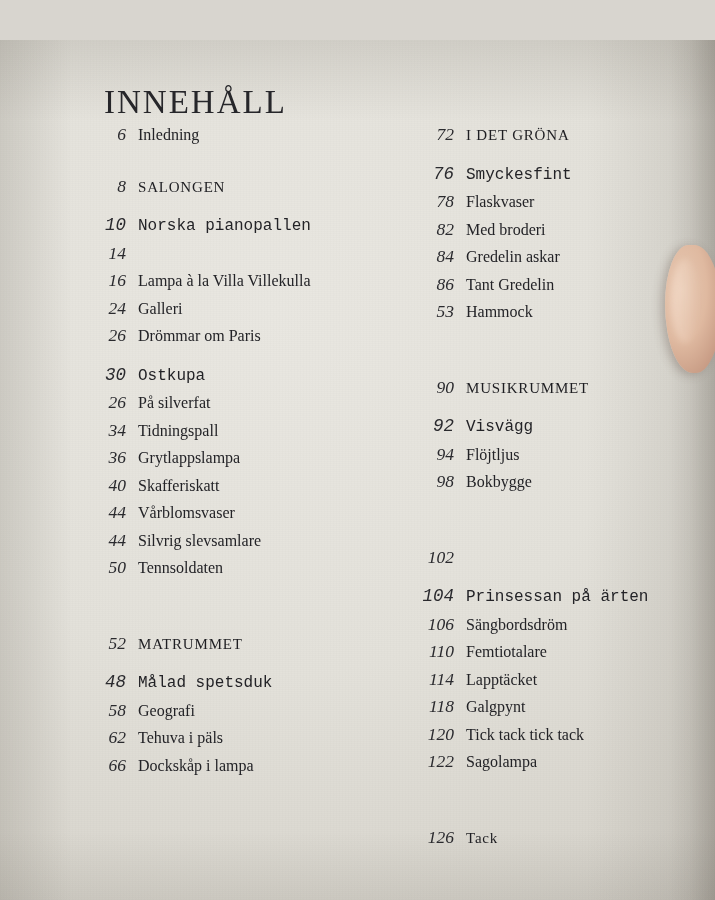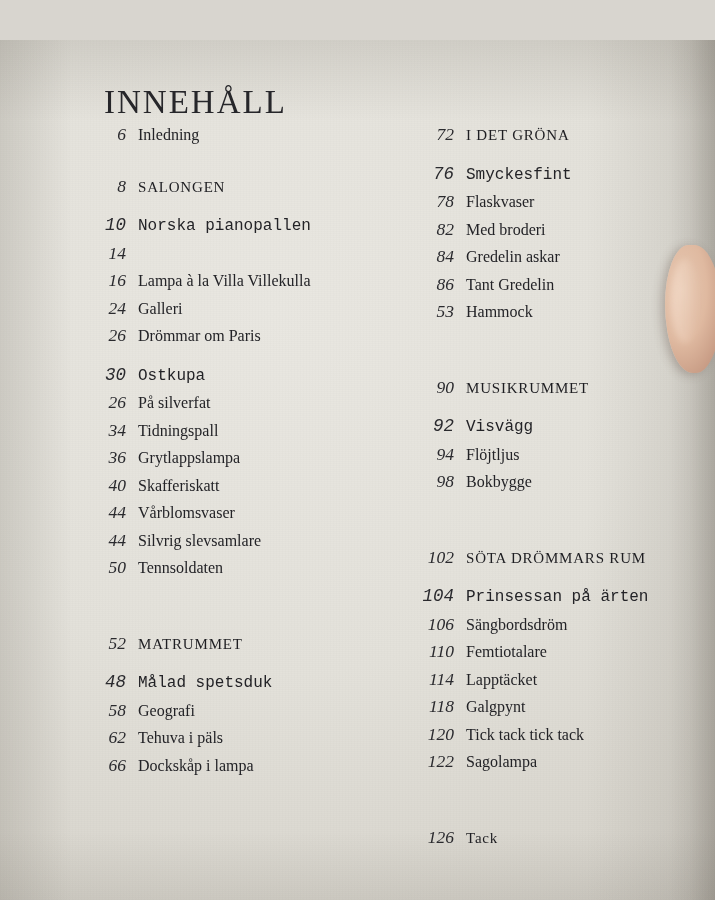--- a/index.html
+++ b/index.html
@@ -274,21 +274,20 @@
         <div class="entry">
           <span class="num">94</span>
           <span class="label">Flöjtljus</span>
         </div>
         <div class="entry">
           <span class="num">98</span>
           <span class="label">Bokbygge</span>
         </div>
         <div class="entry section-head gap-xl">
           <span class="num">102</span>
-          <span class="label">SÖTA DRÖMMARS RUM</span>
         </div>
         <div class="entry gap-sm">
           <span class="num">104</span>
           <span class="label">Prinsessan på ärten</span>
         </div>
         <div class="entry">
           <span class="num">106</span>
           <span class="label">Sängbordsdröm</span>
         </div>
         <div class="entry">

